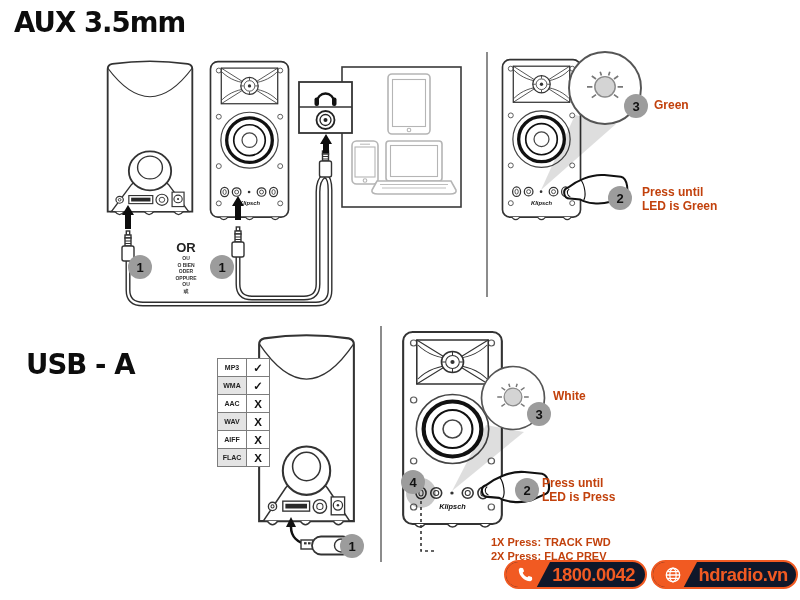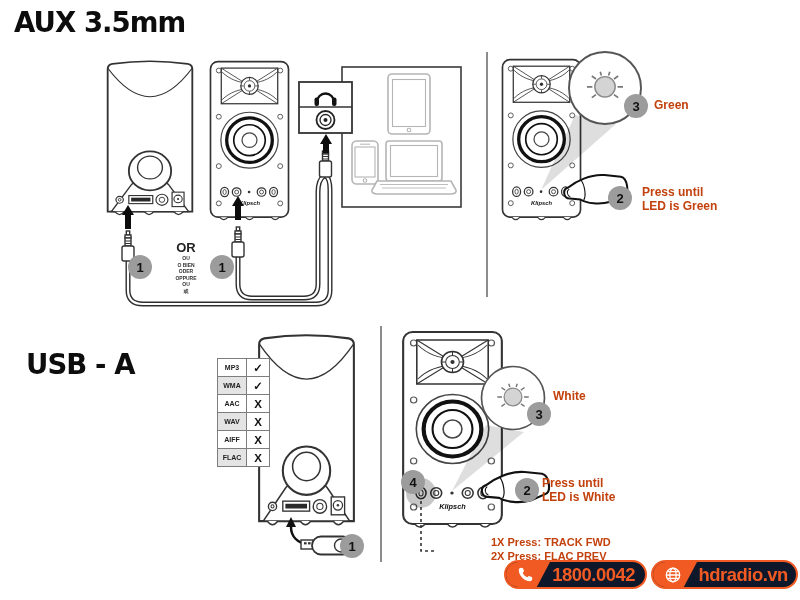--- a/index.html
+++ b/index.html
@@ -268,21 +268,21 @@
       </tr>
 </tbody>
   </table>
 
 <div class="ov step" style="left:340px;top:534px;">1</div>
 <div class="ov step" style="left:527px;top:402px;">3</div>
 <div class="ov lbl" style="left:553px;top:390px;">White</div>
 <div class="ov step" style="left:515px;top:478px;">2</div>
 <div class="ov lbl" style="left:542px;top:477px;">
   <span style="display:block">Press until</span>
-  <span style="display:block">LED is White</span>
+  <span style="display:block">LED is Press</span>
 </div>
 <div class="ov step" style="left:401px;top:470px;">4</div>
 <div class="ov lbl" style="left:443px;top:536px;font-size:11px;margin-left:48px;">
   <span style="display:block">1X Press: TRACK FWD</span>
   <span style="display:block">2X Press: FLAC PREV</span>
 </div>
 
 <div class="badge" style="--acc:#F15A22;left:504px;width:143px;">
   <span class="badge-icon">
     <svg width="17" height="17" viewBox="0 0 24 24">

